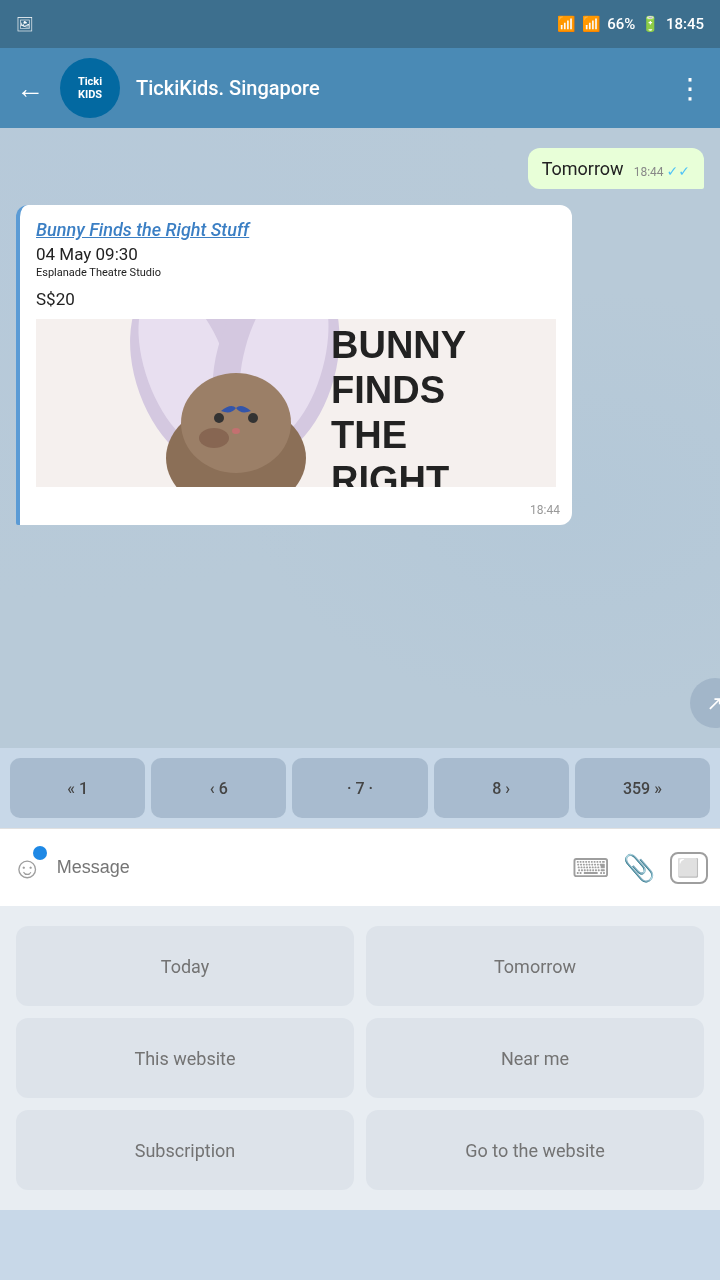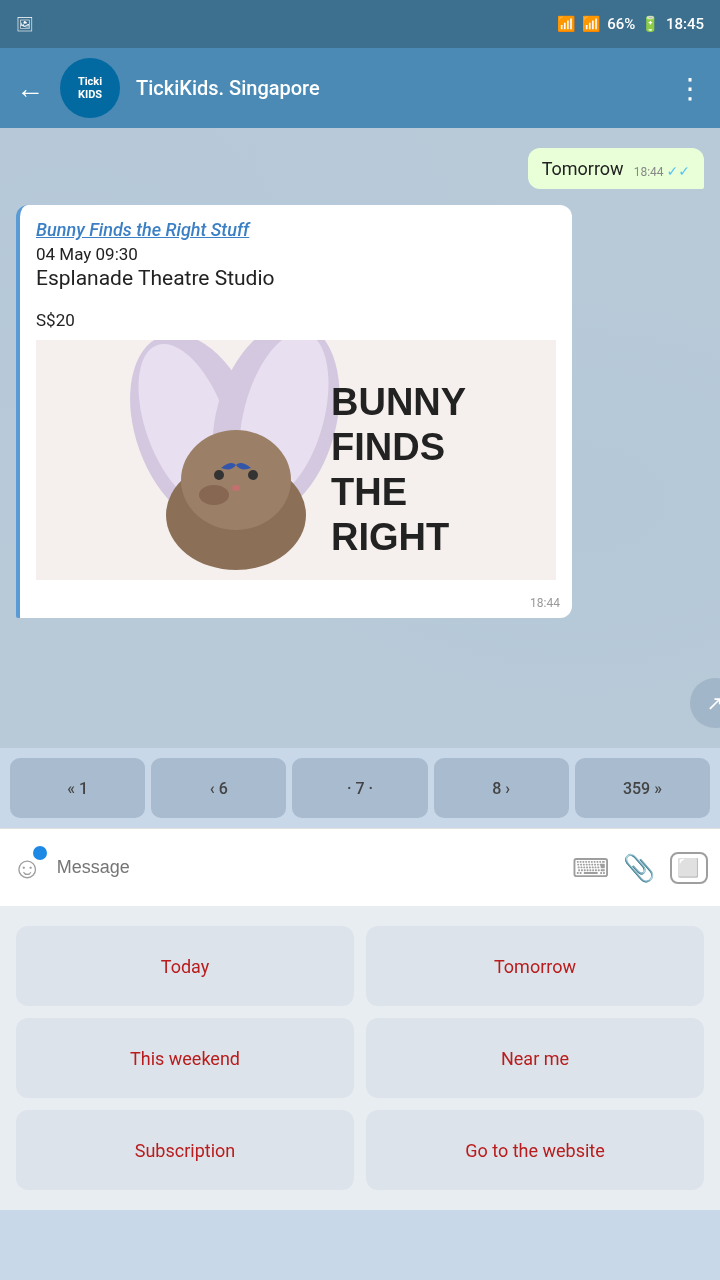--- a/index.html
+++ b/index.html
@@ -141,32 +141,32 @@
       font-weight: 500;
       margin-bottom: 4px;
       font-style: italic;
     }
     .card-date {
       font-size: 17px;
       color: #222;
       margin-bottom: 2px;
     }
     .card-venue {
-      font-size: 21px;
+      font-size: 11px;
       color: #222;
-      margin-bottom: 20px;
+      margin-bottom: 10px;
     }
     .card-price {
       font-size: 17px;
       color: #222;
       margin-bottom: 10px;
     }
     .card-image {
       width: 100%;
-      height: 240px;
+      height: 168px;
       background: #f0f0f0;
       display: flex;
       align-items: center;
       justify-content: center;
       overflow: hidden;
       position: relative;
     }
 
     .card-footer {
       display: flex;
@@ -283,21 +283,21 @@
       gap: 12px;
     }
     .qr-btn {
       background: #dde3ea;
       border-radius: 12px;
       height: 80px;
       display: flex;
       align-items: center;
       justify-content: center;
       font-size: 18px;
-      color: #b91c1c;
+      color: #737373;
       cursor: pointer;
       border: none;
       font-family: inherit;
       text-align: right;
     }
   </style>
 </head>
 <body>
 
 <div class="status-bar">
@@ -419,17 +419,17 @@
     <span>📎</span>
   </div>
   <div class="camera-btn">
     <span>⬜</span>
   </div>
 </div>
 
 <div class="quick-replies">
   <button class="qr-btn">Today</button>
   <button class="qr-btn">Tomorrow</button>
-  <button class="qr-btn">This weekend</button>
+  <button class="qr-btn">This website</button>
   <button class="qr-btn">Near me</button>
   <button class="qr-btn">Subscription</button>
   <button class="qr-btn">Go to the website</button>
 </div>
 
 </body></html>

